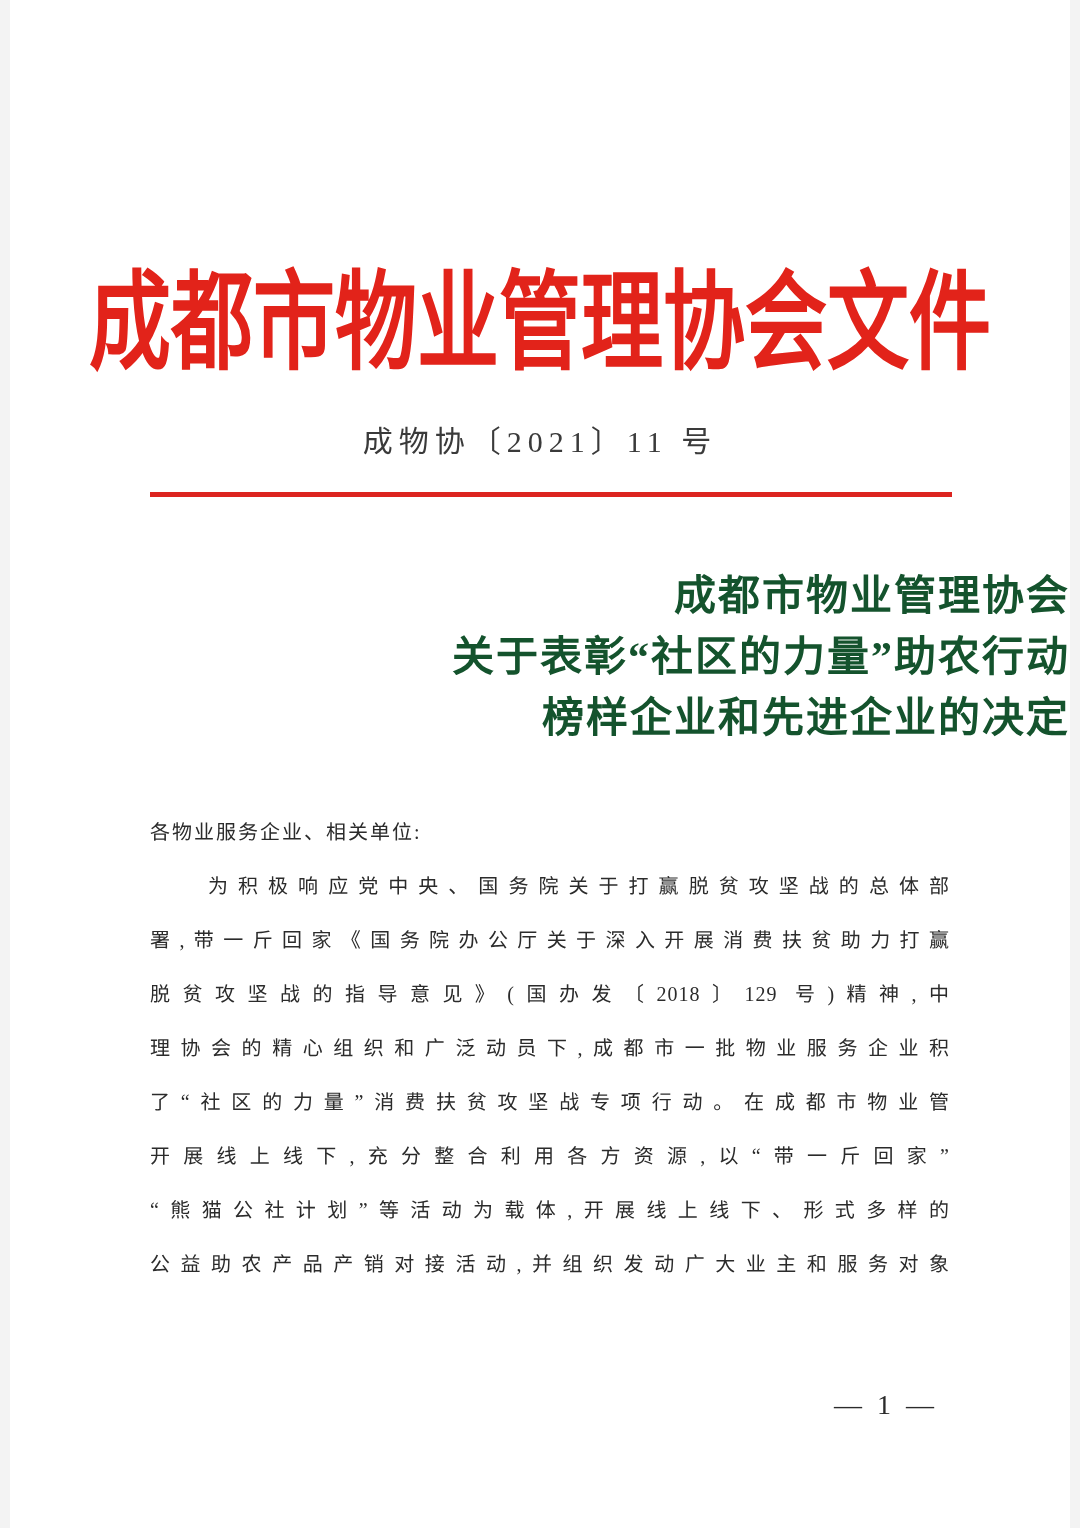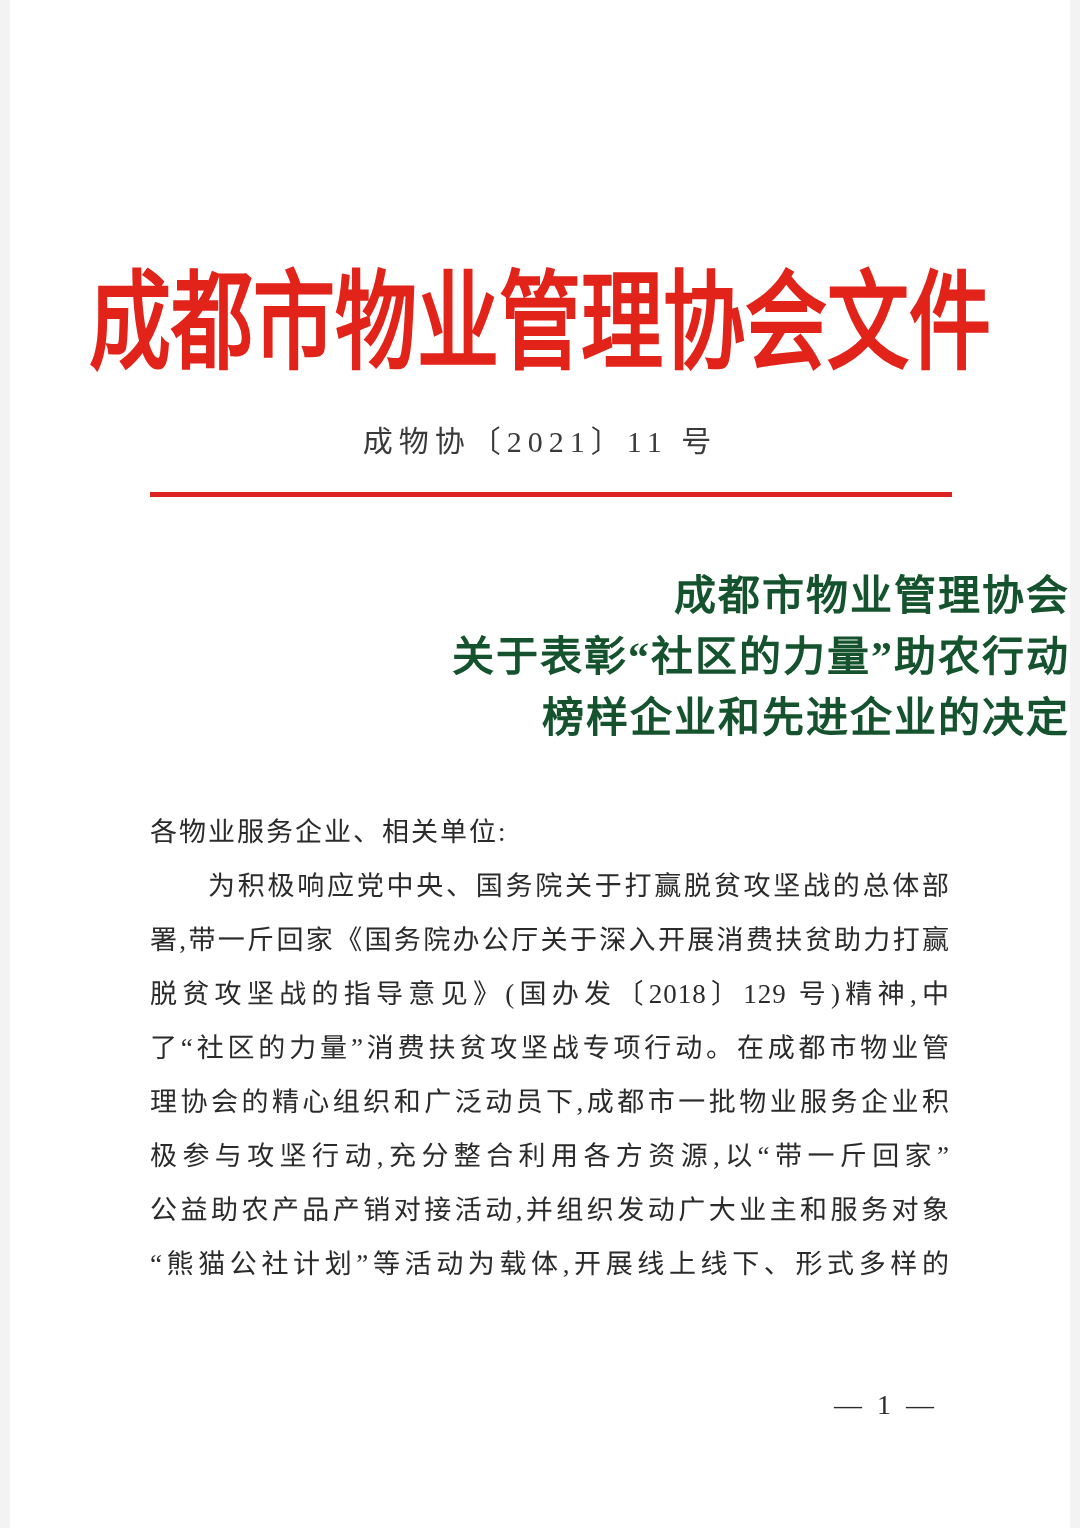--- a/index.html
+++ b/index.html
@@ -70,21 +70,21 @@
     font-weight: bold;
     letter-spacing: 2px;
   }
   
   .body-block {
     position: absolute;
     top: 805px;
     left: 140px;
     width: 800px;
     color: var(--ink);
-    font-size: 27px;
+    font-size: 20px;
   }
   .body-line {
     height: 54px;
     line-height: 54px;
     text-align: justify;
     text-align-last: justify;
     -moz-text-align-last: justify;
     white-space: nowrap;
     letter-spacing: 1px;
   }
@@ -122,22 +122,22 @@
     <div class="doc-title-line">成都市物业管理协会</div>
     <div class="doc-title-line">关于表彰“社区的力量”助农行动</div>
     <div class="doc-title-line">榜样企业和先进企业的决定</div>
   </div>
 
   <div class="body-block">
     <div class="body-line salutation">各物业服务企业、相关单位:</div>
     <div class="body-line indent">为积极响应党中央、国务院关于打赢脱贫攻坚战的总体部</div>
     <div class="body-line">署,带一斤回家《国务院办公厅关于深入开展消费扶贫助力打赢</div>
     <div class="body-line">脱贫攻坚战的指导意见》(国办发〔2018〕129 号)精神,中</div>
+    <div class="body-line">理协会的精心组织和广泛动员下,成都市一批物业服务企业积</div>
     <div class="body-line">了“社区的力量”消费扶贫攻坚战专项行动。在成都市物业管</div>
-    <div class="body-line">理协会的精心组织和广泛动员下,成都市一批物业服务企业积</div>
-    <div class="body-line">极参与攻坚行动,充分整合利用各方资源,以“带一斤回家”</div>
+    <div class="body-line">开展线上线下,充分整合利用各方资源,以“带一斤回家”</div>
+    <div class="body-line">“熊猫公社计划”等活动为载体,开展线上线下、形式多样的</div>
     <div class="body-line">公益助农产品产销对接活动,并组织发动广大业主和服务对象</div>
-    <div class="body-line">“熊猫公社计划”等活动为载体,开展线上线下、形式多样的</div>
   </div>
 
   <div class="page-number">— 1 —</div>
 
 </div>
 
 </body></html>

